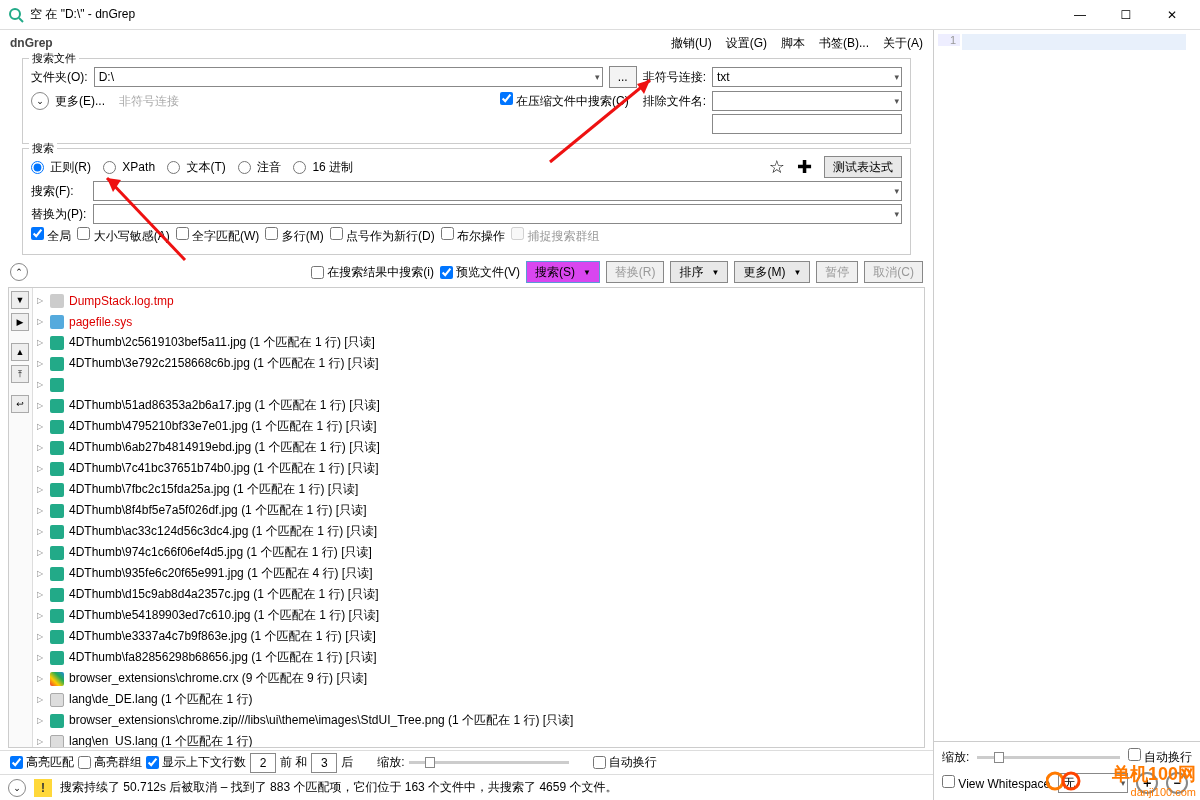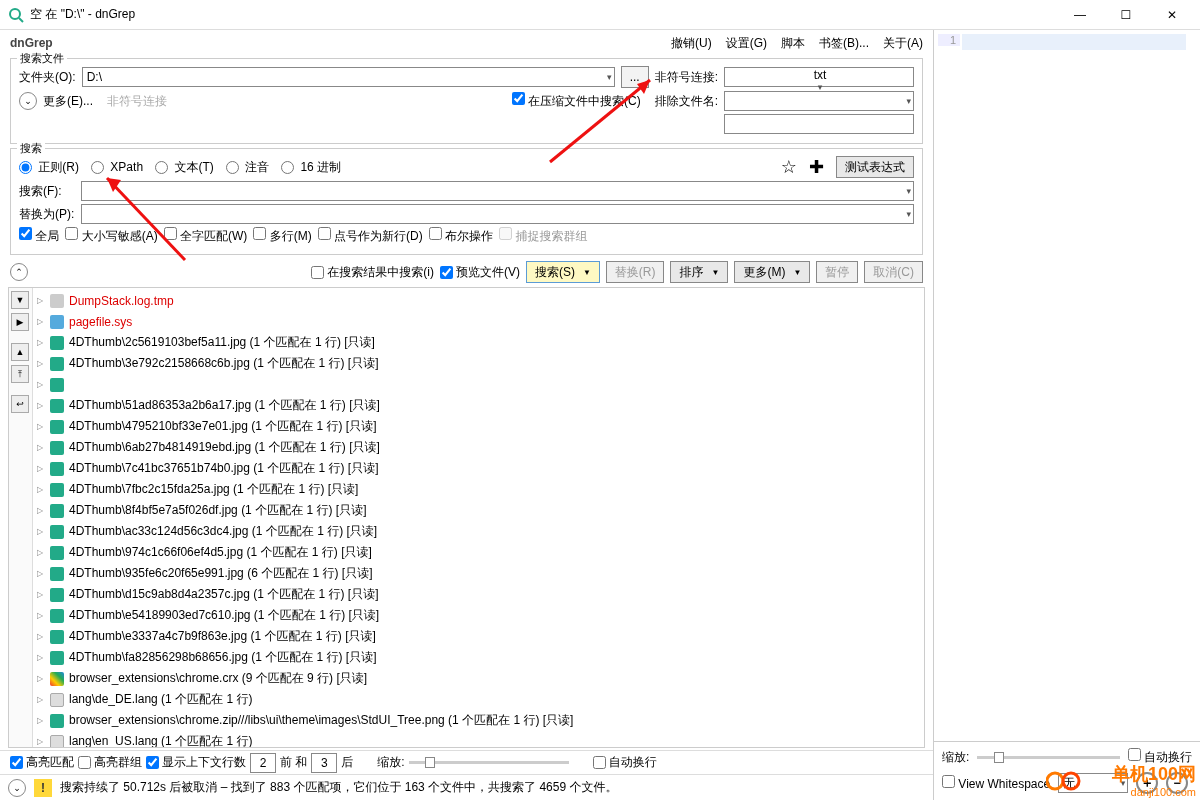--- a/index.html
+++ b/index.html
@@ -8,36 +8,36 @@
 .titlebar .icon { width:16px; height:16px; margin-right:6px; }
 .titlebar .title { flex:1; }
 .winbtns { display:flex; gap:18px; margin-right:6px;}
 .winbtns span { width:28px; text-align:center; cursor:default;}
 .main { display:flex; height:770px; }
 .left-pane { width:934px; border-right:1px solid #ccc; display:flex; flex-direction:column; }
 .right-pane { flex:1; display:flex; flex-direction:column; background:#fff; }
 .menubar { height:26px; display:flex; align-items:center; padding:0 10px; gap:14px;}
 .menubar .brand { font-weight:bold; color:#444; margin-right:auto;}
 .menubar .mi { cursor:default; }
-.group { border:1px solid #ccc; margin:2px 10px; padding:4px 8px 6px; position:relative;}
+.group { border:1px solid #ccc; margin:2px 22px; padding:4px 8px 6px; position:relative;}
 .group-label { position:absolute; top:-8px; left:6px; background:#fff; padding:0 3px; font-size:11px;}
 .row { display:flex; align-items:center; gap:6px; margin:3px 0;}
 .row label { white-space:nowrap; }
 input[type=text], .combo { border:1px solid #888; height:20px; padding:0 4px; background:#fff; }
 .combo { display:flex; align-items:center; justify-content:space-between; padding-right:2px;}
 .combo .arrow { font-size:9px; color:#555;}
 .btn { border:1px solid #888; background:#e8e8e8; height:22px; padding:0 8px; display:inline-flex; align-items:center; gap:4px; cursor:default;}
 .btn.flat { background:#f3f3f3;}
 .exp-btn { width:18px; height:18px; border:1px solid #888; border-radius:50%; display:flex; align-items:center; justify-content:center; font-size:9px;}
 .radio-row { display:flex; align-items:center; gap:12px;}
 .radio-row input { margin-right:3px; vertical-align:middle;}
 .wide { flex:1; }
 .actionbar { display:flex; align-items:center; gap:6px; padding:4px 10px;}
 .actionbar .cb { display:flex; align-items:center; gap:3px;}
-.actionbar .btn.primary { background:#fef9c3; border-color:#5b9bd5;}
+.actionbar .btn.primary { background:#d946ef; border-color:#5b9bd5;}
 .actionbar .btn.drop::after { content:"▼"; font-size:8px; margin-left:4px;}
 .actionbar .btn.disabled { color:#999; background:#f0f0f0;}
 .results-wrap { flex:1; display:flex; margin:0 8px 2px; border:1px solid #ccc; overflow:hidden;}
 .side-tools { width:24px; display:flex; flex-direction:column; gap:4px; padding:3px 2px; border-right:1px solid #ddd; background:#fafafa;}
 .side-tools .tb { width:18px; height:18px; border:1px solid #aaa; background:#eee; font-size:9px; display:flex; align-items:center; justify-content:center;}
 .results { flex:1; overflow:auto; background:#fff; padding:2px 4px;}
 .file-row { display:flex; align-items:center; gap:5px; height:21px; white-space:nowrap;}
 .file-row .tri { font-size:8px; color:#888; width:8px;}
 .file-row .fico { width:14px; height:14px; border-radius:2px; display:inline-flex; align-items:center; justify-content:center; font-size:7px; color:#fff;}
 .fico.jpg { background:#2a8; }
@@ -99,21 +99,21 @@
   <div class="group">
     <span class="group-label">搜索文件</span>
     <div class="row">
       <label>文件夹(O):</label>
       <div class="combo wide">
             <span>D:\</span>
             <span class="arrow">▾</span>
           </div>
       <button class="btn flat">...</button>
       <label>非符号连接:</label>
-      <div class="combo" style="width:190px;flex-direction:column;">
+      <div class="combo" style="width:190px;">
             <span>txt</span>
             <span class="arrow">▾</span>
           </div>
     </div>
     <div class="row">
       <span class="exp-btn">⌄</span>
       <span>更多(E)...</span>
       <span style="color:#aaa;margin-left:8px;">非符号连接</span>
       <span class="wide"></span>
       <label><input type="checkbox" checked="" style=""> <span>在压缩文件中搜索(C)</span></label>
@@ -254,21 +254,21 @@
             <span class="name">4DThumb\ac33c124d56c3dc4.jpg (1 个匹配在 1 行) [只读]</span>
           </div>
           <div class="file-row">
             <span class="tri">▷</span>
             <span class="fico jpg"></span>
             <span class="name">4DThumb\974c1c66f06ef4d5.jpg (1 个匹配在 1 行) [只读]</span>
           </div>
           <div class="file-row">
             <span class="tri">▷</span>
             <span class="fico jpg"></span>
-            <span class="name">4DThumb\935fe6c20f65e991.jpg (6 个匹配在 1 行) [只读]</span>
+            <span class="name">4DThumb\935fe6c20f65e991.jpg (1 个匹配在 4 行) [只读]</span>
           </div>
           <div class="file-row">
             <span class="tri">▷</span>
             <span class="fico jpg"></span>
             <span class="name">4DThumb\d15c9ab8d4a2357c.jpg (1 个匹配在 1 行) [只读]</span>
           </div>
           <div class="file-row">
             <span class="tri">▷</span>
             <span class="fico jpg"></span>
             <span class="name">4DThumb\e54189903ed7c610.jpg (1 个匹配在 1 行) [只读]</span>

